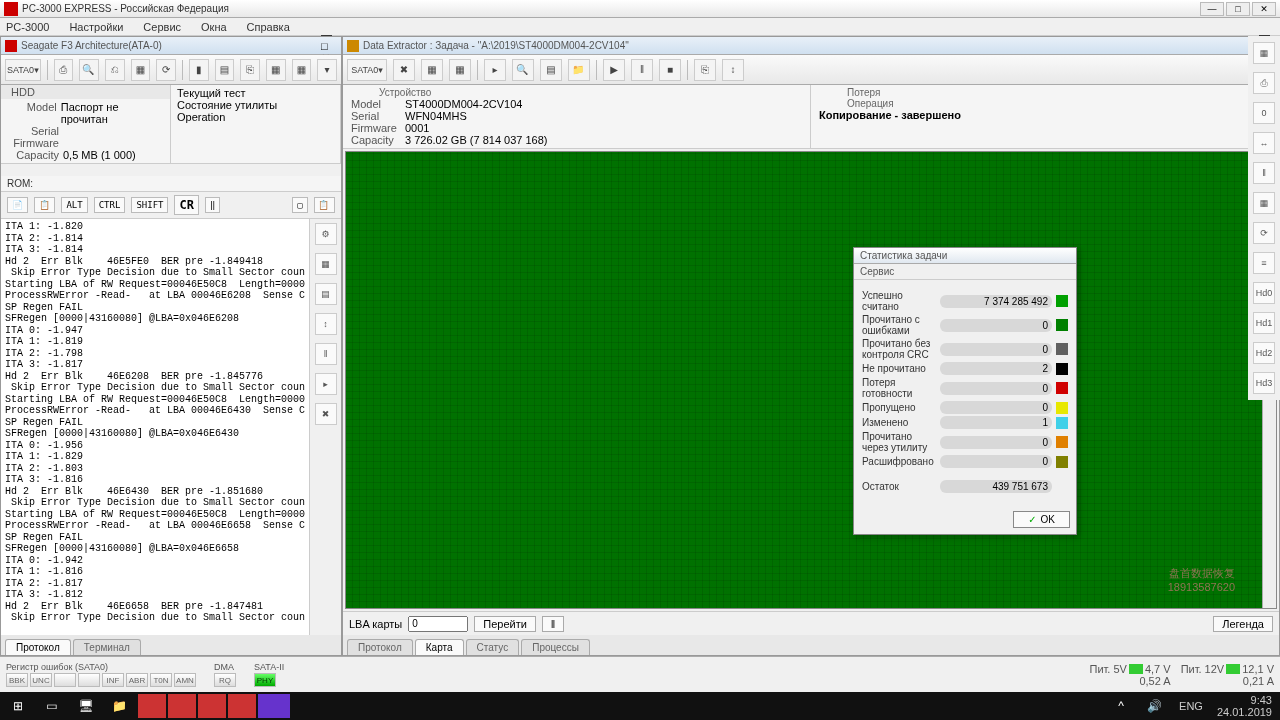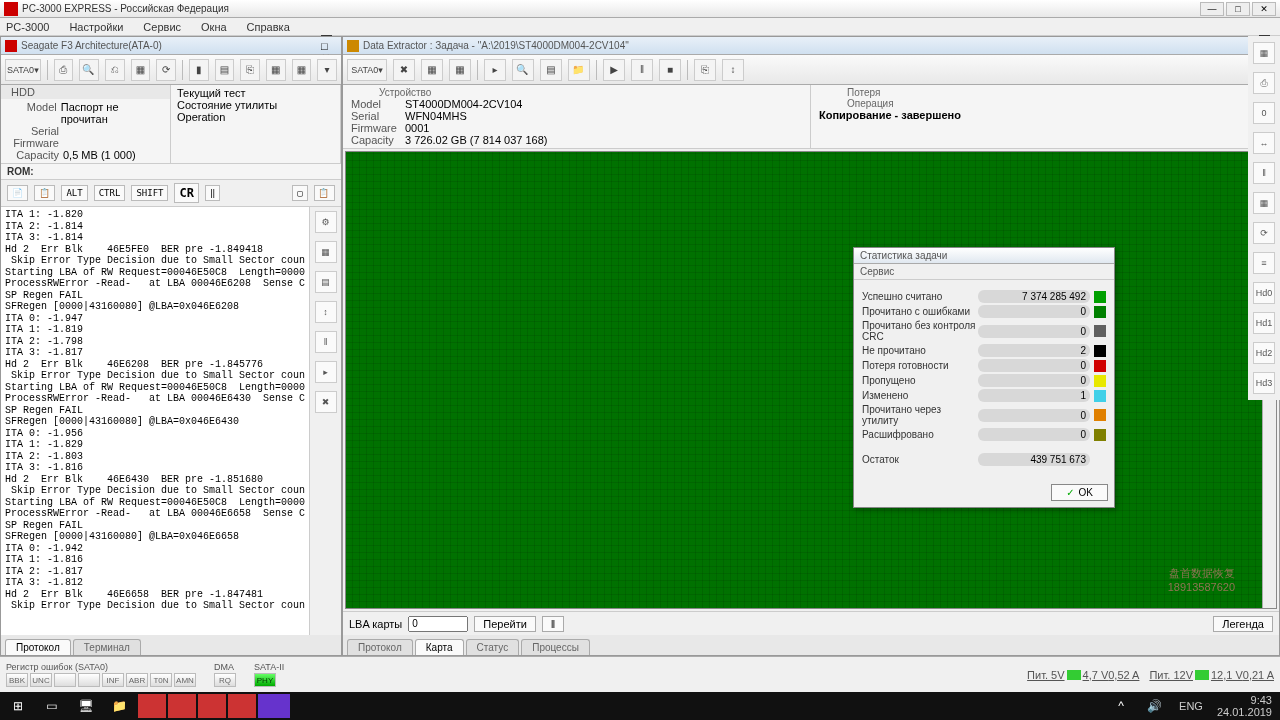--- a/index.html
+++ b/index.html
@@ -19,21 +19,21 @@
 .pane-title .wbtns .wbtn { width: 16px; height: 12px; }
 .tb { height: 30px; background: linear-gradient(#fafafa, #e8e8e8); border-bottom: 1px solid #aaa; display: flex; align-items: center; padding: 0 4px; gap: 6px; }
 .tb .btn { width: 22px; height: 22px; background: #f4f4f4; border: 1px solid #ccc; display: flex; align-items: center; justify-content: center; font-size: 10px; color: #444; }
 .tb .sata { width: 40px; font-size: 9px; text-align: center; }
 .tb .sep { width: 1px; height: 20px; background: #bbb; }
 .info-row { display: flex; background: #f5f5f5; border-bottom: 1px solid #ccc; font-size: 10px; }
 .info-col { flex: 1; padding: 2px 6px; border-right: 1px solid #ccc; }
 .info-col .hdr { background: #e8e8e8; margin: -2px -6px 2px -6px; padding: 1px 10px; color: #555; }
 .info-col .line { display: flex; }
 .info-col .lbl { width: 52px; text-align: right; color: #555; margin-right: 4px; }
-.rom { padding: 2px 6px; font-size: 10px; font-weight: bold; color: #333; background: #f5f5f5; }
+.rom { padding: 2px 6px; font-size: 10px; font-weight: normal; color: #333; background: #f5f5f5; margin-top: 12px; }
 .ctrl-row { height: 28px; background: #f0f0f0; border-top: 1px solid #ccc; border-bottom: 1px solid #ccc; display: flex; align-items: center; padding: 0 6px; gap: 6px; font-size: 10px; }
 .ctrl-row .b { padding: 2px 4px; border: 1px solid #bbb; background: #fafafa; font-family: monospace; font-size: 9px; }
 .ctrl-row .cr { font-weight: bold; font-size: 12px; }
 .log { flex: 1; background: #fff; font-family: "Courier New", monospace; font-size: 10px; padding: 2px 4px; overflow: hidden; white-space: pre; color: #000; line-height: 1.15; position: relative; }
 .tabs { height: 20px; display: flex; align-items: flex-end; background: #e8e8e8; padding: 0 4px; gap: 2px; }
 .tab { padding: 2px 10px; background: #fafafa; border: 1px solid #aaa; border-bottom: none; font-size: 10px; border-radius: 3px 3px 0 0; }
 .tab.inactive { background: #e0e0e0; color: #666; }
 .status-line { padding: 2px 6px; font-size: 10px; color: #444; background: #f5f5f5; border-top: 1px solid #ccc; }
 .sidebar { width: 32px; background: #f0f0f0; border-left: 1px solid #ccc; display: flex; flex-direction: column; align-items: center; padding: 4px 0; gap: 8px; }
 .sidebar .sb-btn { width: 22px; height: 22px; border: 1px solid #ccc; background: #fafafa; font-size: 9px; display: flex; align-items: center; justify-content: center; color: #555; }
@@ -41,21 +41,21 @@
 .map-area .vsb { position: absolute; right: 0; top: 0; bottom: 0; width: 14px; background: #eee; border-left: 1px solid #aaa; }
 .de-info { display: flex; background: #f5f5f5; border-bottom: 1px solid #ccc; font-size: 10px; }
 .de-col { flex: 1; padding: 2px 8px; border-right: 1px solid #ccc; }
 .de-col .hdr { color: #666; font-size: 10px; margin-left: 28px; }
 .de-col .line { display: flex; }
 .de-col .lbl { width: 54px; color: #555; }
 .de-col .bold { font-weight: bold; }
 .bottom-ctrl { height: 24px; background: #f0f0f0; display: flex; align-items: center; padding: 0 6px; gap: 6px; font-size: 10px; border-top: 1px solid #ccc; }
 .bottom-ctrl input { width: 60px; height: 16px; font-size: 10px; padding: 0 2px; }
 .bottom-ctrl .btn2 { padding: 1px 8px; background: #fafafa; border: 1px solid #aaa; }
-.dialog { position: absolute; left: 510px; top: 210px; width: 262px; background: #f0f0f0; border: 1px solid #888; box-shadow: 2px 2px 6px rgba(0,0,0,0.3); }
+.dialog { position: absolute; left: 510px; top: 210px; width: 224px; background: #f0f0f0; border: 1px solid #888; box-shadow: 2px 2px 6px rgba(0,0,0,0.3); }
 .dialog .dtitle { background: linear-gradient(#fff, #e0e8f0); padding: 2px 6px; font-size: 10px; color: #555; border-bottom: 1px solid #aaa; }
 .dialog .srv { padding: 2px 6px; font-size: 10px; color: #555; border-bottom: 1px solid #ccc; }
 .dialog .body { padding: 10px 8px; }
 .dialog .row { display: flex; align-items: center; margin-bottom: 2px; }
 .dialog .row .rl { flex: 1; font-size: 10px; color: #333; }
 .dialog .row .rv { width: 112px; background: #d8d8d8; text-align: right; padding: 1px 4px; font-size: 10px; border-radius: 6px; }
 .dialog .row .sw { width: 12px; height: 12px; margin-left: 4px; }
 .dialog .okrow { text-align: right; padding: 6px; }
 .dialog .okbtn { padding: 2px 14px; background: #fafafa; border: 1px solid #888; font-size: 10px; }
 .dialog .okbtn::before { content: "✓"; color: #0a0; margin-right: 4px; }
@@ -66,21 +66,21 @@
 .reg-group .rgl { color: #555; font-size: 9px; margin-bottom: 1px; }
 .reg-group .cells { display: flex; gap: 2px; }
 .cell { width: 22px; height: 14px; background: linear-gradient(#fff,#ddd); border: 1px solid #bbb; font-size: 8px; display: flex; align-items: center; justify-content: center; color: #666; }
 .cell.on { background: linear-gradient(#6f6,#0a0); color: #040; }
 .taskbar { position: absolute; bottom: 0; left: 0; right: 0; height: 28px; background: #111; display: flex; align-items: center; padding: 0 2px; gap: 2px; }
 .taskbar .tbtn { width: 32px; height: 24px; display: flex; align-items: center; justify-content: center; color: #fff; font-size: 12px; }
 .taskbar .tbtn.app { background: #c33; width: 28px; }
 .taskbar .spacer { flex: 1; }
 .taskbar .tray { color: #ccc; font-size: 9px; text-align: right; line-height: 1.1; padding: 0 6px; }
 .watermark { position: absolute; right: 44px; bottom: 62px; color: #c77; font-size: 14px; text-align: right; opacity: 0.7; }
-.volt { display: flex; flex-direction: row; align-items: flex-end; font-size: 8px; color: #555; text-decoration: underline; }
+.volt { display: flex; flex-direction: column; align-items: flex-end; font-size: 8px; color: #555; }
 .volt .v { display: flex; align-items: center; gap: 2px; }
 .volt .led { width: 14px; height: 10px; background: #3c3; }
 </style>
 </head>
 <body>
 
 <div class="titlebar">
   <div class="icon"></div>
   <div class="title">PC-3000 EXPRESS - Российская Федерация</div>
   <div class="wbtns">

